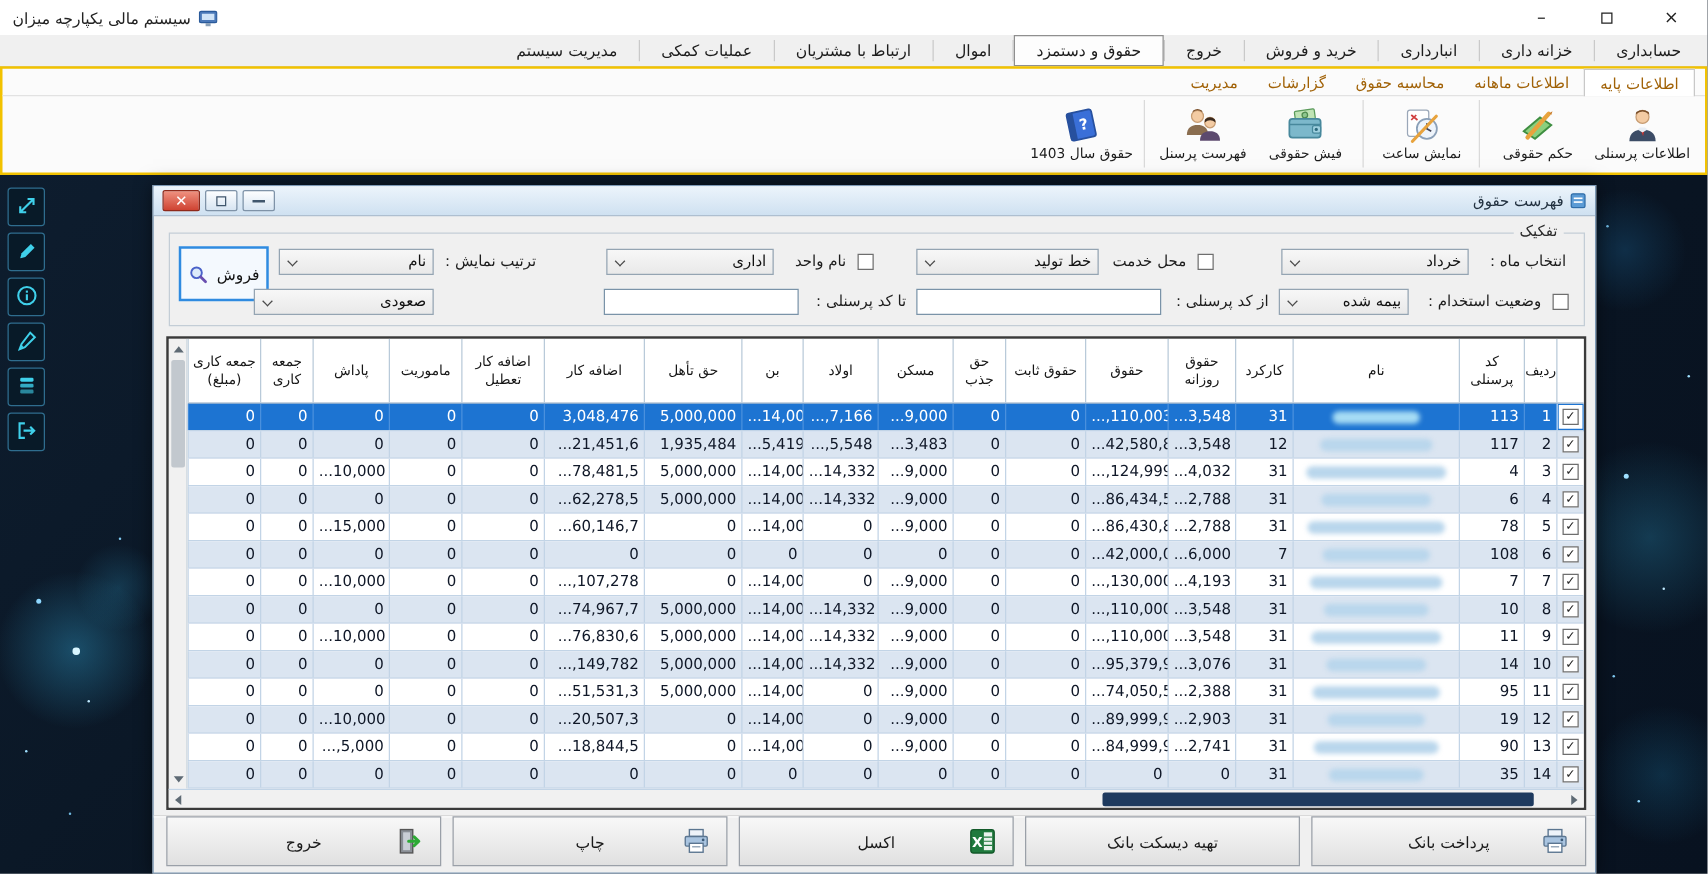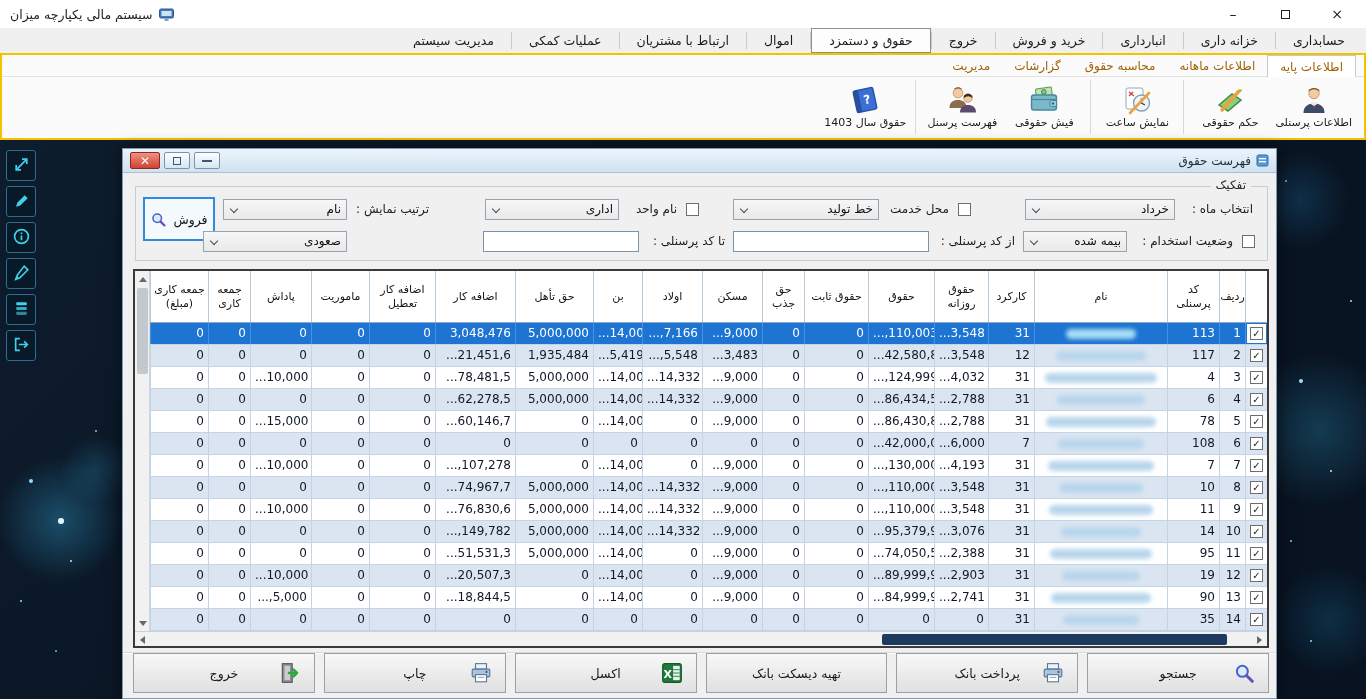--- a/index.html
+++ b/index.html
@@ -735,27 +735,20 @@
       <span class="hthumb"></span>
       <span class="hs-r">
           <span class="tri-right"></span>
         </span>
     </div>
   </div>
 
   <div class="footer-sep"></div>
   <div class="footer" id="footer">
       <button class="fbtn">
-        <span class="flab">جستجو</span>
-        <span class="fico"><svg viewBox="0 0 20 20">
-            <circle cx="8.5" cy="8.5" r="5" fill="#dcebfa" stroke="#4a62c9" stroke-width="1.8"></circle>
-            <line x1="12.5" y1="12.5" x2="17.5" y2="17.5" stroke="#6a4fb0" stroke-width="2.8" stroke-linecap="round"></line>
-          </svg></span>
-      </button>
-      <button class="fbtn">
         <span class="flab">پرداخت بانک</span>
         <span class="fico"><svg viewBox="0 0 20 20">
             <rect x="5" y="1.5" width="10" height="5" fill="#eef3f9" stroke="#5b7590"></rect>
             <rect x="2" y="6.5" width="16" height="7" rx="1" fill="#a9c4e0" stroke="#5b7590"></rect>
             <circle cx="15" cy="9" r="1" fill="#3c5a78"></circle>
             <rect x="5" y="11.5" width="10" height="6.5" fill="#fff" stroke="#5b7590"></rect>
             <line x1="7" y1="14" x2="13" y2="14" stroke="#9ab" stroke-width="1"></line>
           </svg></span>
       </button>
       <button class="fbtn">

